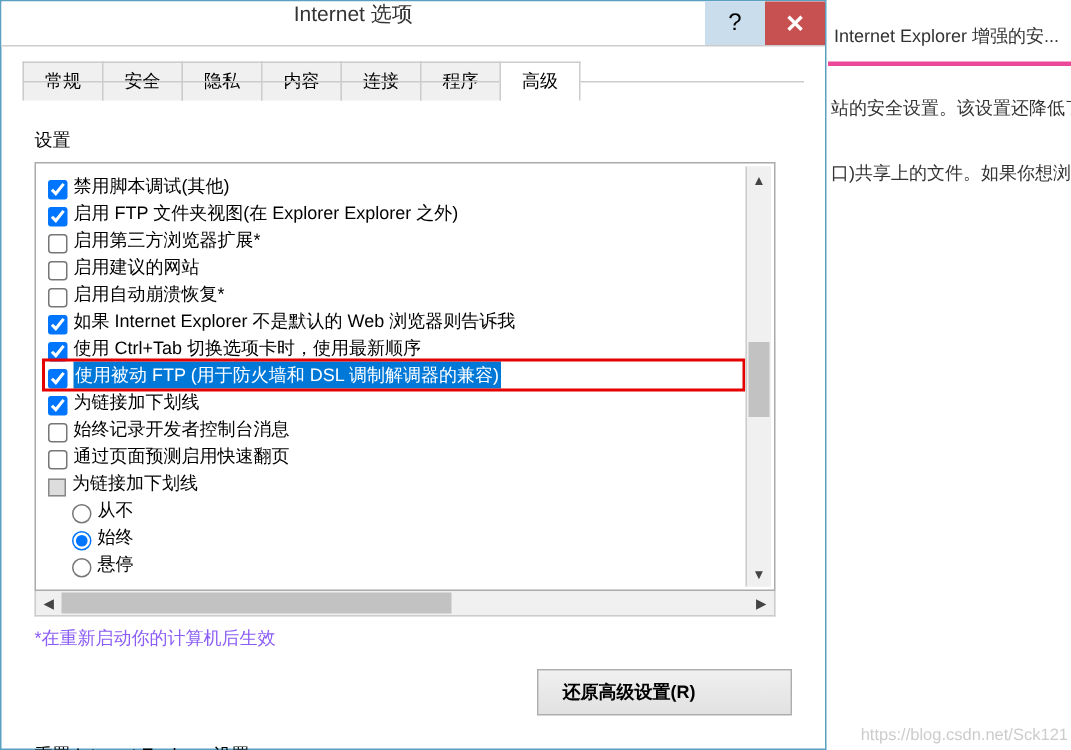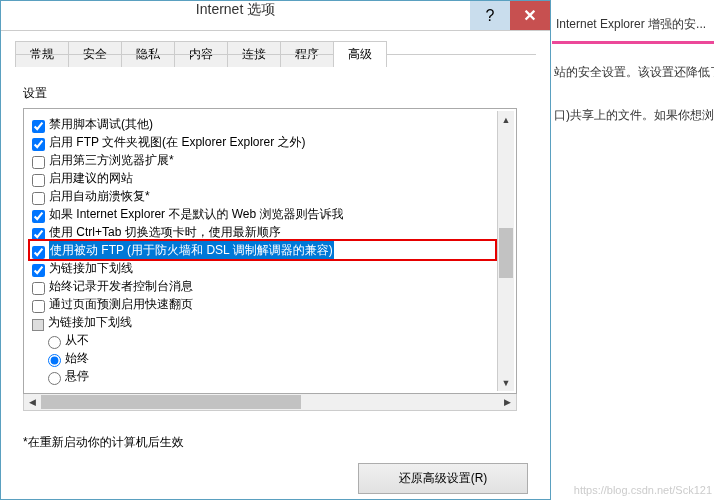--- a/index.html
+++ b/index.html
@@ -33,23 +33,23 @@
     .vscroll { width: 17px; border-left: 1px solid #ccc; display: flex; flex-direction: column; background: #f0f0f0; }
     .scroll-btn { height: 17px; display:flex; align-items:center; justify-content:center; font-size:9px; color:#444; background:#f0f0f0;}
     .scroll-track { flex:1; position:relative;}
     .scroll-thumb-v { position:absolute; left:1px; right:1px; top:100px; height:50px; background:#c2c2c2;}
     
     .hscroll { width: 494px; height: 17px; border: 1px solid #ccc; border-top:none; display:flex; background:#f0f0f0; }
     .hscroll .scroll-btn { width:17px; height:100%;}
     .hscroll .scroll-track { flex:1; position:relative;}
     .scroll-thumb-h { position:absolute; top:1px; bottom:1px; left:0; width:260px; background:#c2c2c2;}
     
-    .note { margin-top: 23px; color: #000000; }
+    .note { margin-top: 6px; color: #8b5cf6; }
     .restore-row { display:flex; justify-content:flex-end; margin-top:12px;}
-    .btn { min-width: 170px; padding: 6px 16px; border: 1px solid #adadad; background: linear-gradient(#f0f0f0,#e1e1e1); text-align:center; cursor:pointer;}
+    .btn { min-width: 170px; padding: 6px 16px; border: 1px solid #adadad; background: linear-gradient(#f0f0f0,#e1e1e1); cursor:pointer;font-weight:bold;}
     .reset-label { margin-top: 18px; }
     
     .behind { position: absolute; left: 552px; top: 10px; width: 162px; color: #333; }
     .behind-title-row { border-bottom: 3px solid #ec4899; padding: 6px 4px 8px 4px; font-size:12px; white-space:nowrap; overflow:hidden;}
     .behind-text { padding: 20px 2px 6px 2px; font-size:12px; white-space:nowrap; overflow:hidden;}
     .watermark { position:absolute; right:2px; bottom:4px; color:#ccc; font-size:11px;}
   </style>
 </head>
 <body>
 

